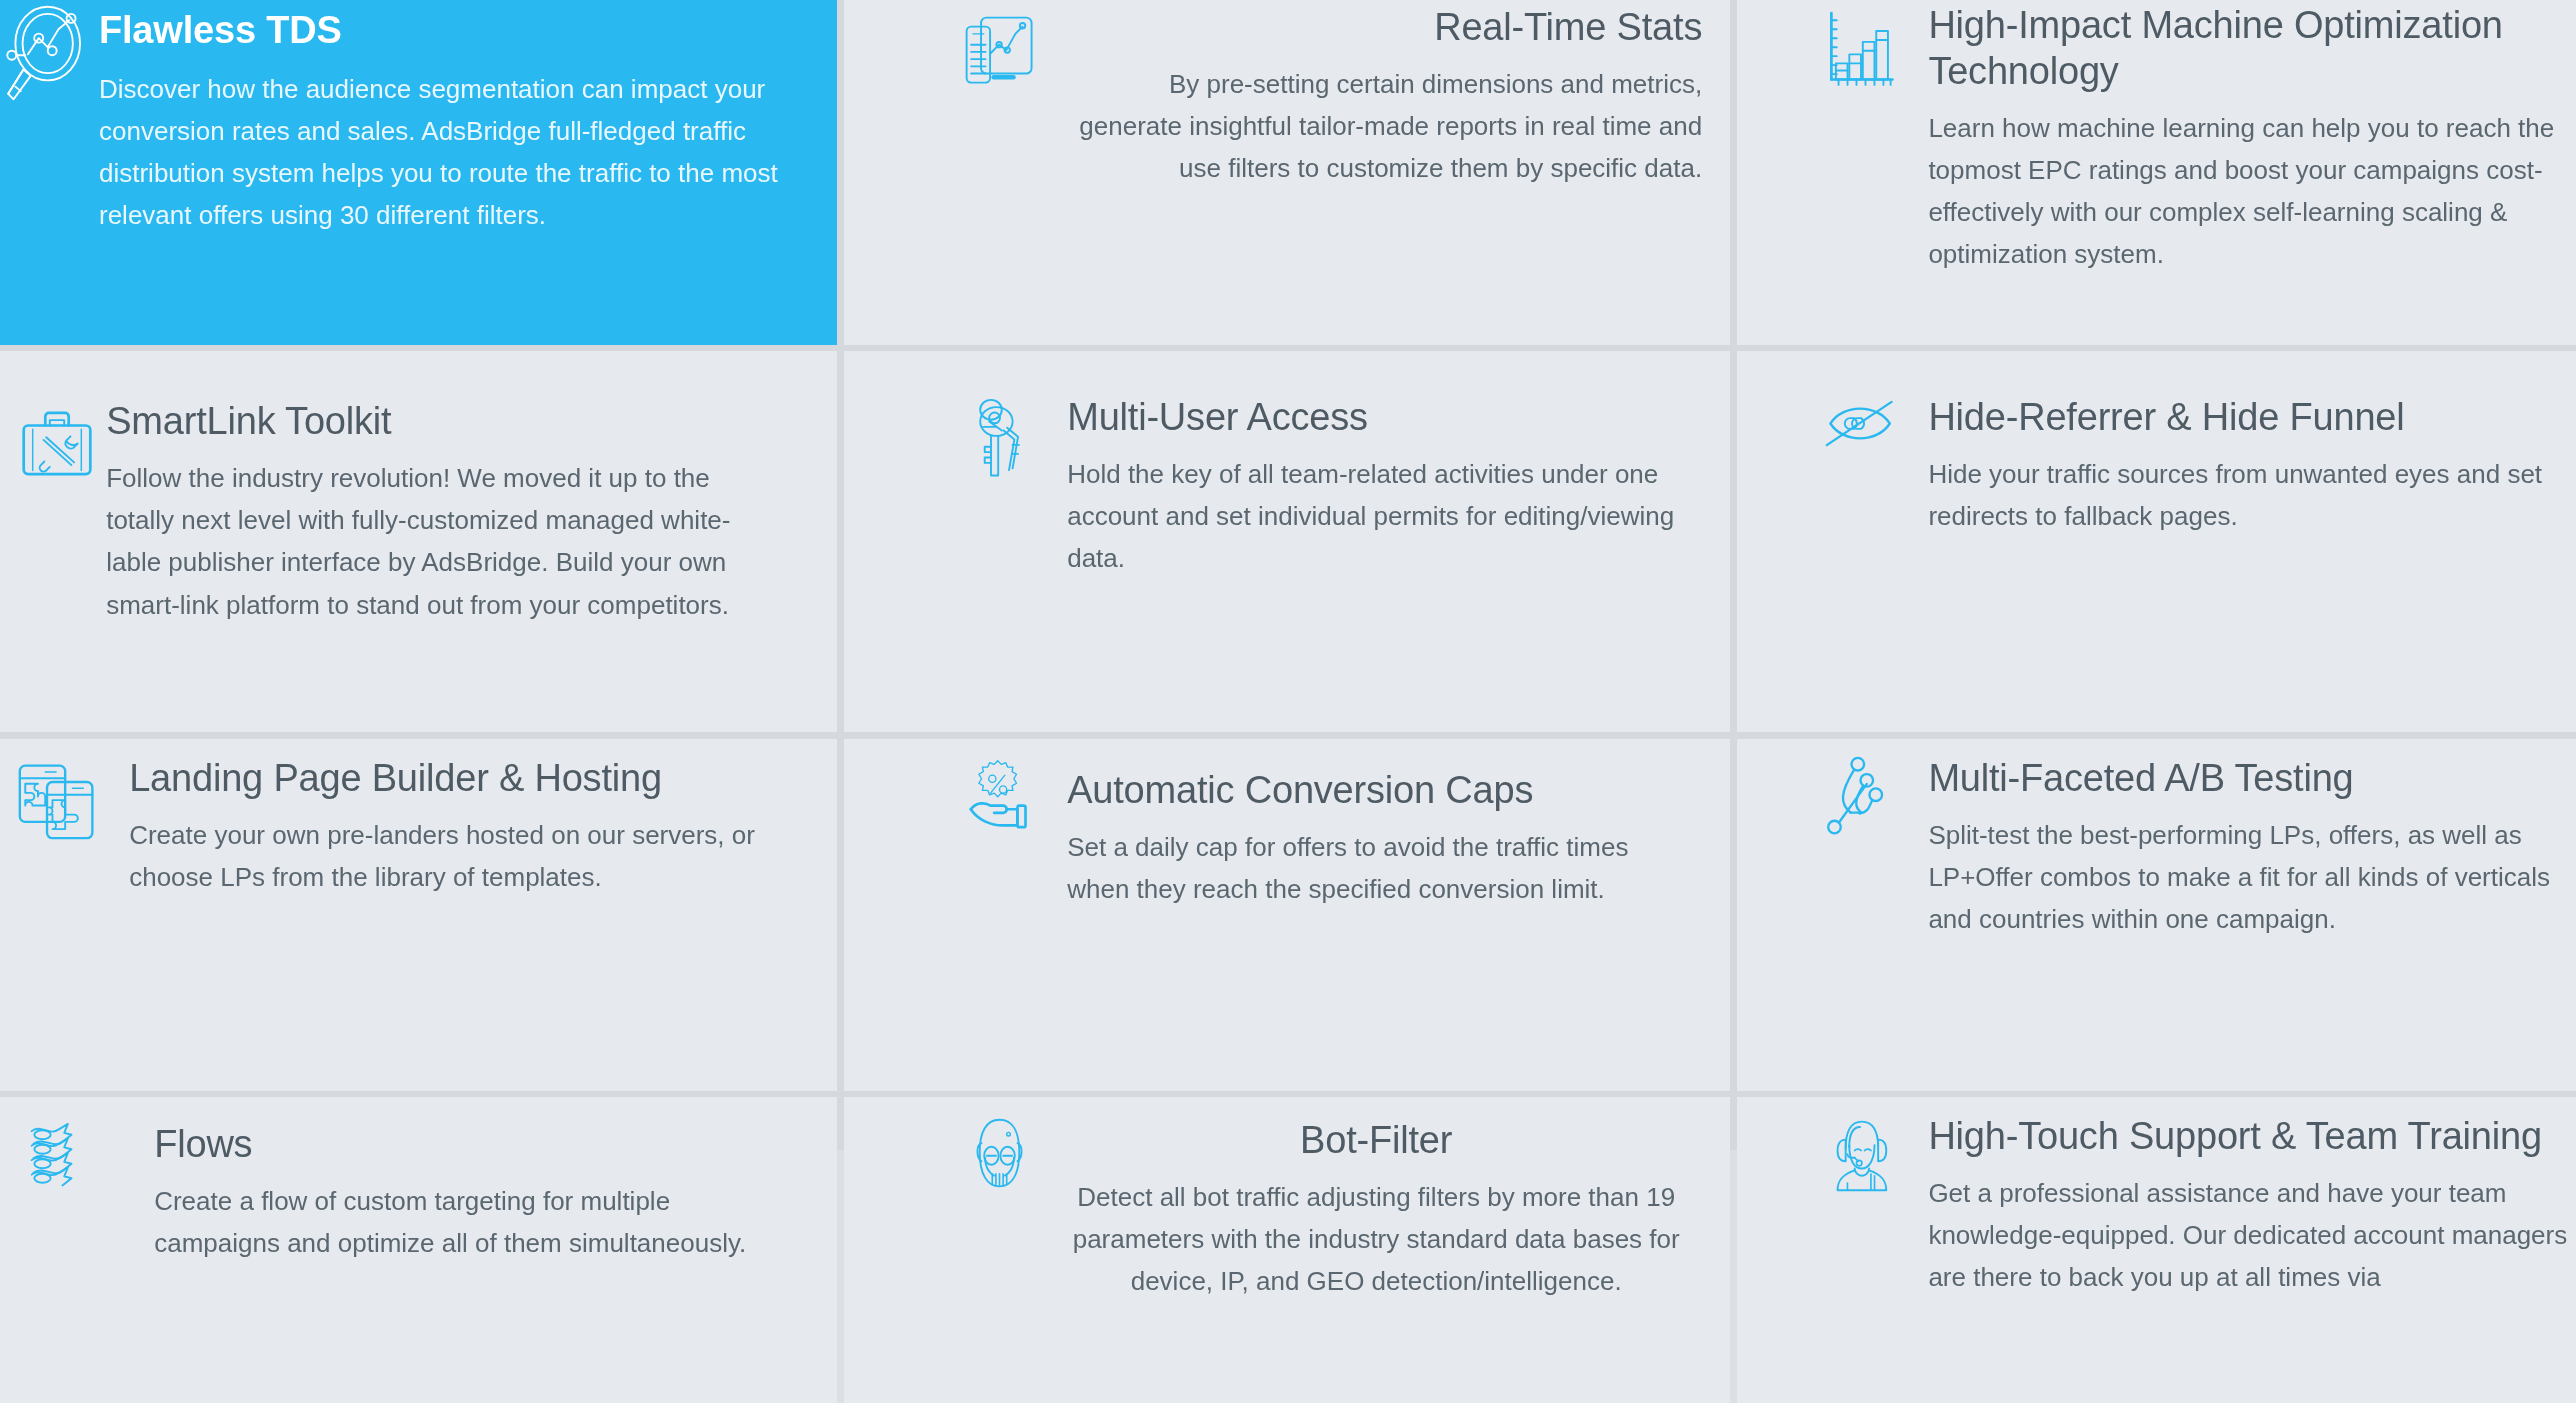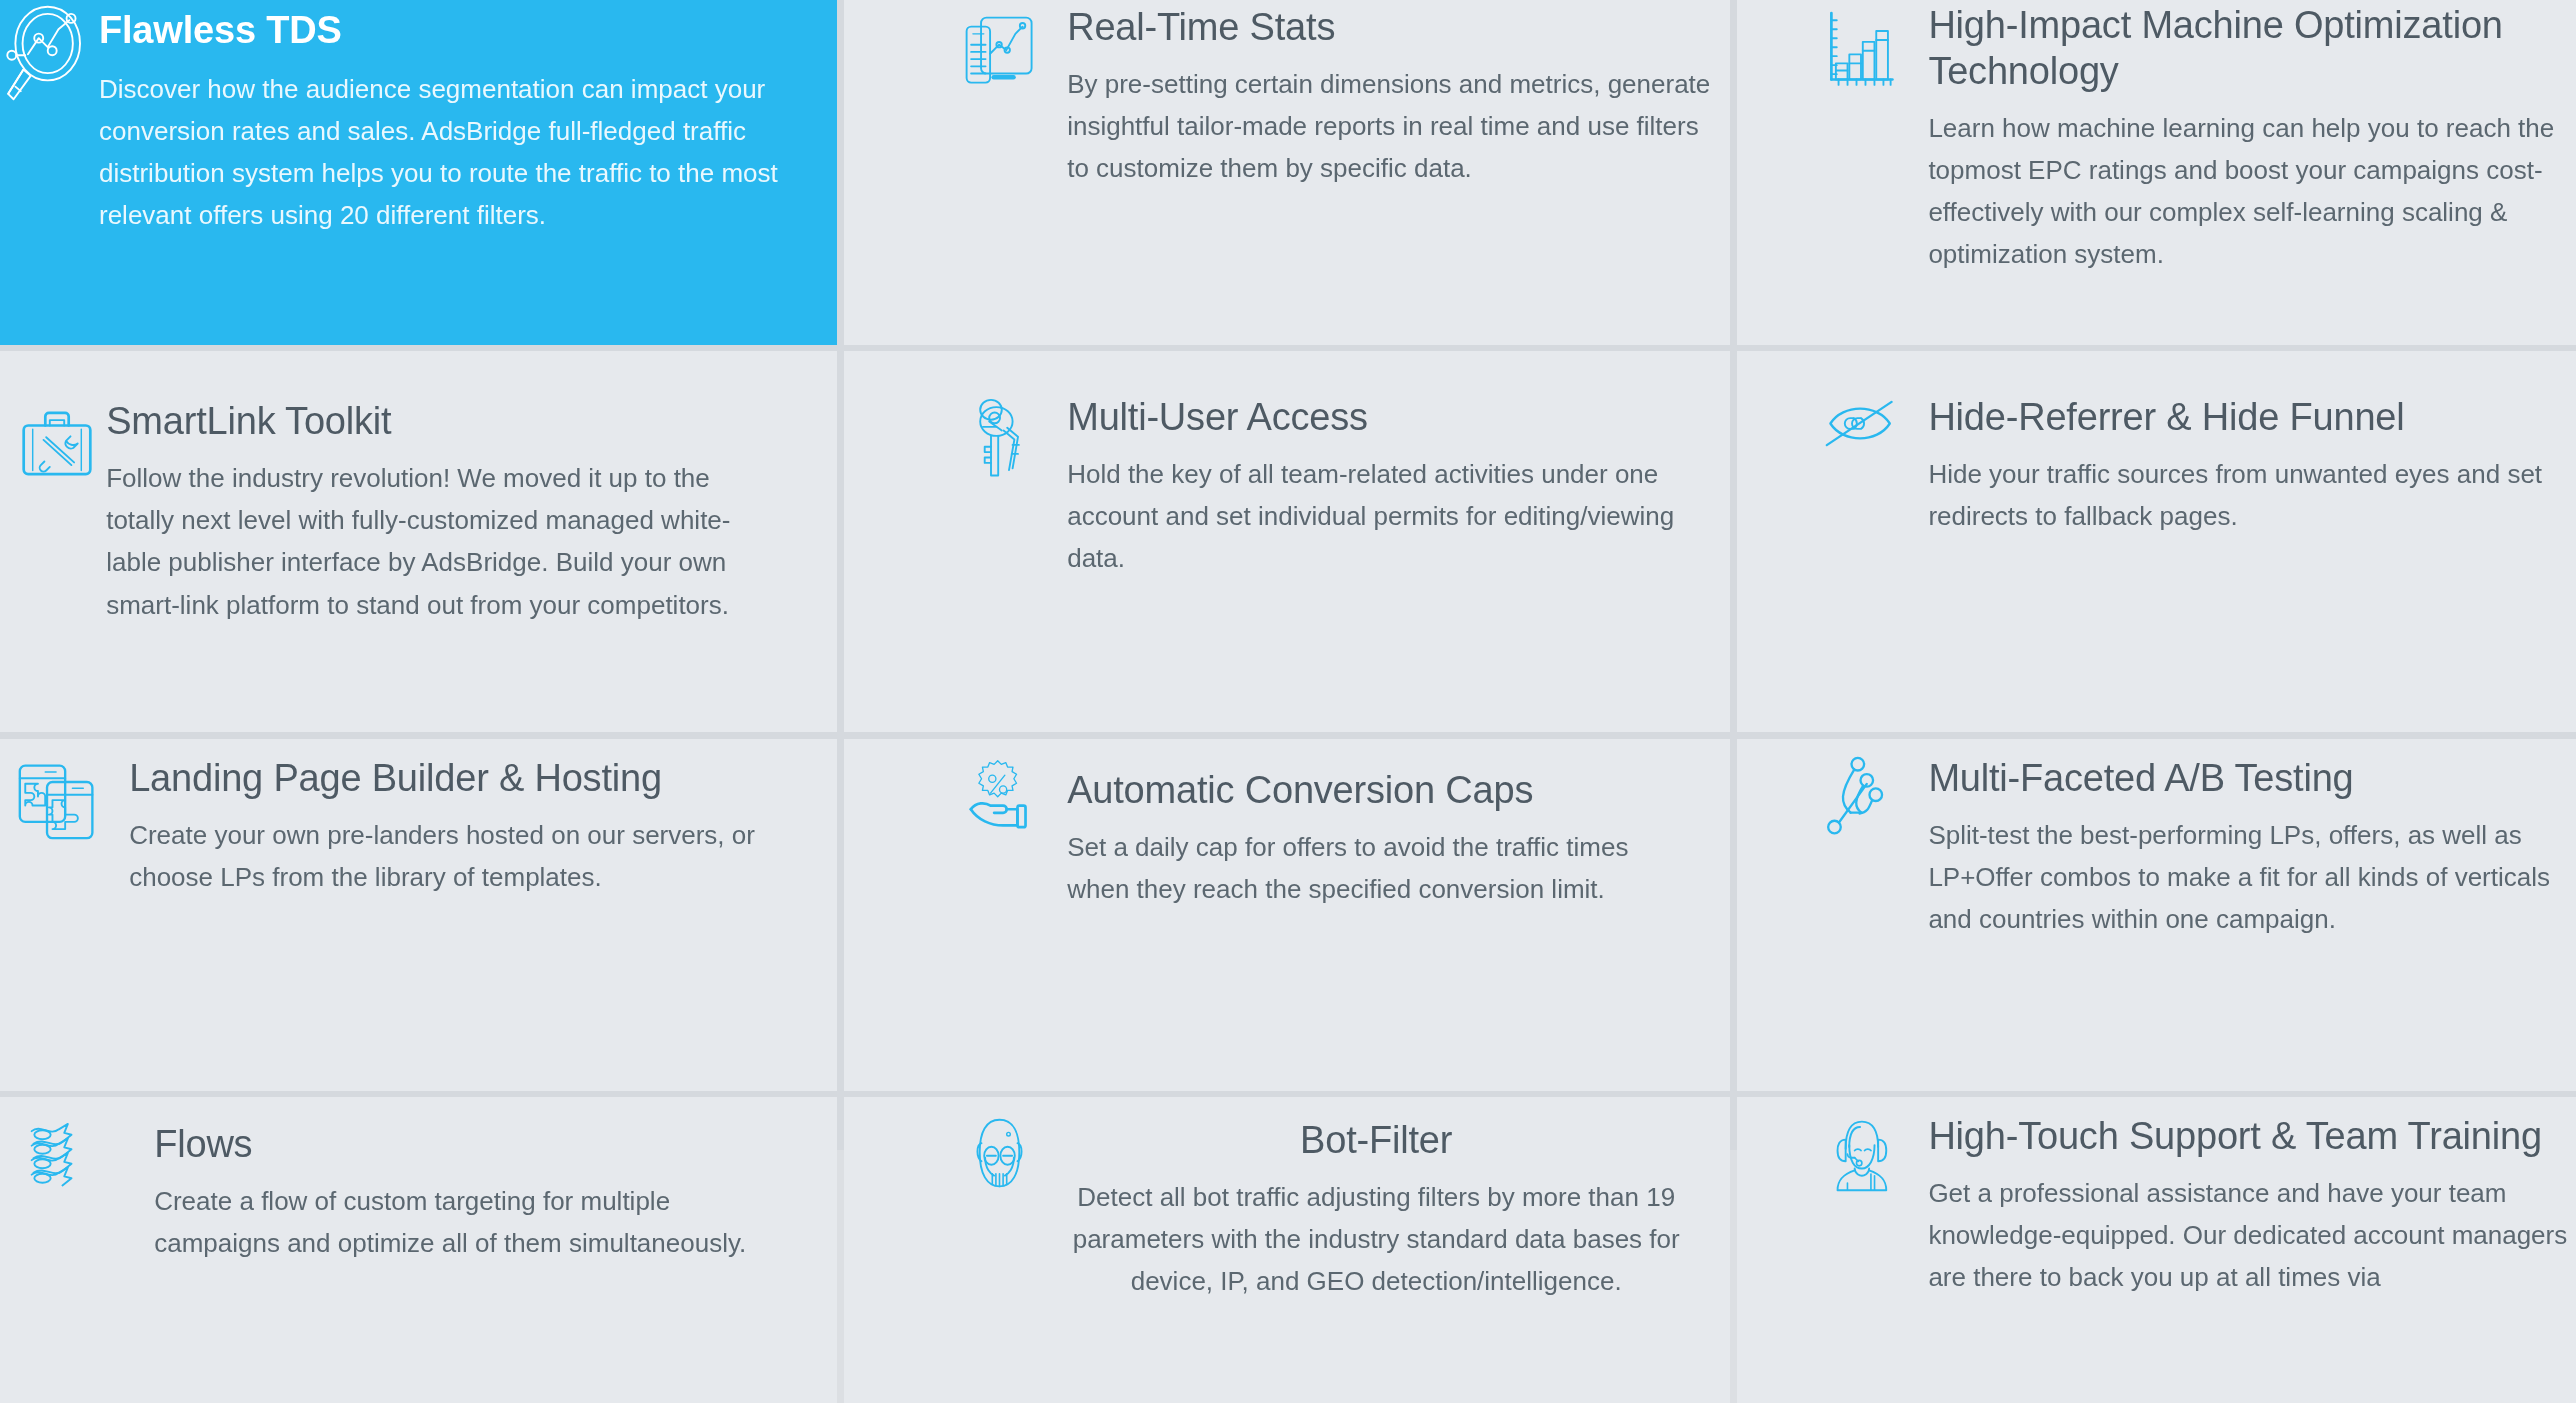--- a/index.html
+++ b/index.html
@@ -89,21 +89,21 @@
 
   
 
   
   #cell-0 .icon-wrap { width: 99px; margin-left: 0px; margin-top: 3.6px; }
   #cell-0 .text-wrap { padding-right: 36px; padding-top: 7.2px; }
   #cell-0 .feature-desc { margin-top: 14.4px; }
 
   
   #cell-1 .icon-wrap { width: 135px; margin-left: 88px; margin-top: 14.4px; }
-  #cell-1 .text-wrap { padding-right: 16px; padding-top: 3.6px; }
+  #cell-1 .text-wrap { padding-right: 28px; padding-top: 3.6px; text-align: right; }
 
   
   #cell-2 .icon-wrap { width: 135px; margin-left: 56px; margin-top: 10.8px; }
   #cell-2 .text-wrap { padding-right: 0px; padding-top: 1.8px; }
 
   
   #cell-3 .icon-wrap { width: 99px; margin-left: 7.2px; margin-top: 58px; }
   #cell-3 .text-wrap { padding-right: 54px; padding-top: 47px; }
 
   
@@ -161,21 +161,21 @@
             <circle cx="12" cy="57" r="5"></circle>
             <path d="M17 57 L27 57"></path>
             <path d="M25 73 L8 100"></path>
             <path d="M25 73 L8 100 L14 106 L33 80 Z"></path>
             <path d="M16 92 L22 97"></path>
           </g>
         </svg>
       </div>
       <div class="text-wrap">
         <h3 class="feature-title">Flawless TDS</h3>
-        <p class="feature-desc">Discover how the audience segmentation can impact your conversion rates and sales. AdsBridge full-fledged traffic distribution system helps you to route the traffic to the most relevant offers using 20 different filters.</p>
+        <p class="feature-desc">Discover how the audience segmentation can impact your conversion rates and sales. AdsBridge full-fledged traffic distribution system helps you to route the traffic to the most relevant offers using 30 different filters.</p>
       </div>
     </div>
   </div>
 
   <div class="feature-cell" id="cell-1">
     <div class="cell-inner">
       <div class="icon-wrap">
         <svg width="74" height="74" viewBox="0 0 82 82">
           <g class="ico">
             <rect x="20" y="4" width="56" height="62" rx="6"></rect>

